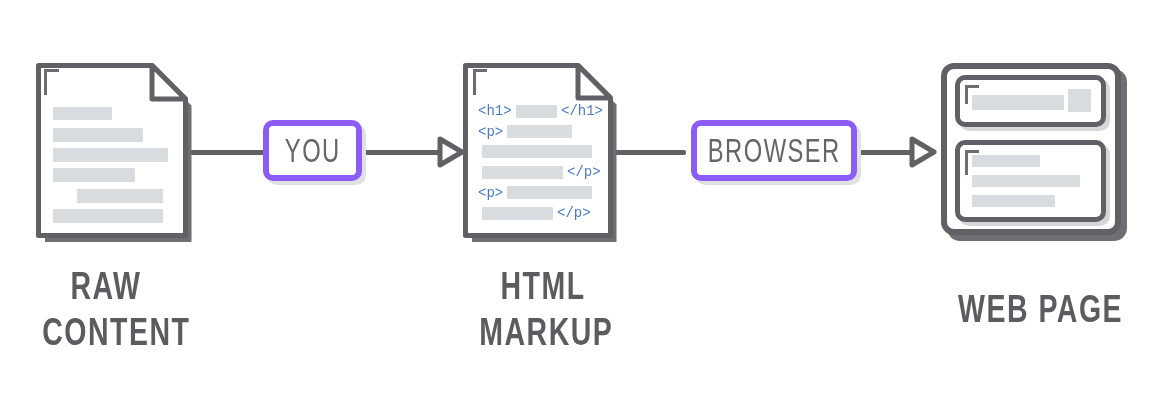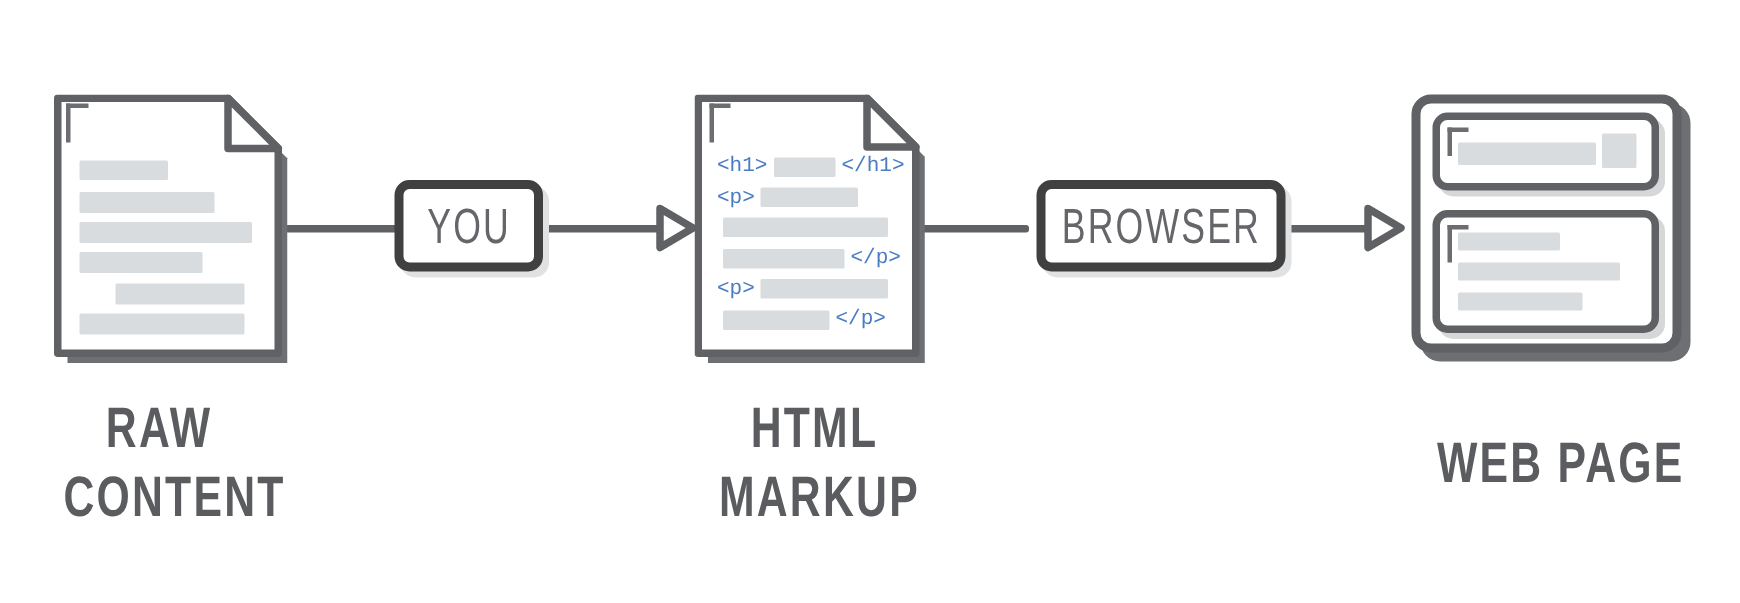--- a/index.html
+++ b/index.html
@@ -20,21 +20,21 @@
 
   
   .code{position:absolute;left:15px;top:38px;width:125px;}
   .code-line{height:20.4px;display:flex;align-items:center;gap:4px;
              font-family:"Liberation Mono",monospace;font-size:14px;color:#4a7cc4;white-space:pre;}
   .code-line.indent{padding-left:4px;}
   .code-bar{display:inline-block;height:13px;background:#d9dcdf;border-radius:1px;}
 
   
   .process-box{position:absolute;box-sizing:border-box;height:61px;background:#fff;
-               border:6px solid #404040;border-radius:10px;box-shadow:4px 4px 0 #e0e1e3;
+               border:6px solid #8b5cf6;border-radius:10px;box-shadow:4px 4px 0 #e0e1e3;
                display:flex;align-items:center;justify-content:center;}
   .process-box span{font-size:33px;color:#646669;letter-spacing:2px;
                     transform:scaleX(0.72);transform-origin:50% 50%;white-space:nowrap;}
 
   
   .web-icon{position:absolute;left:941px;top:63px;width:180px;height:172px;box-sizing:border-box;
             background:#fff;border:6px solid #5f6164;border-radius:13px;box-shadow:6px 6px 0 #6e6f73;}
   .web-inner{position:absolute;box-sizing:border-box;left:8px;width:151px;background:#fff;
              border:5px solid #5f6164;border-radius:10px;box-shadow:4px 4px 0 #d6d7d9;}
   .web-inner .corner-mark{border-color:#6b6d71;}

